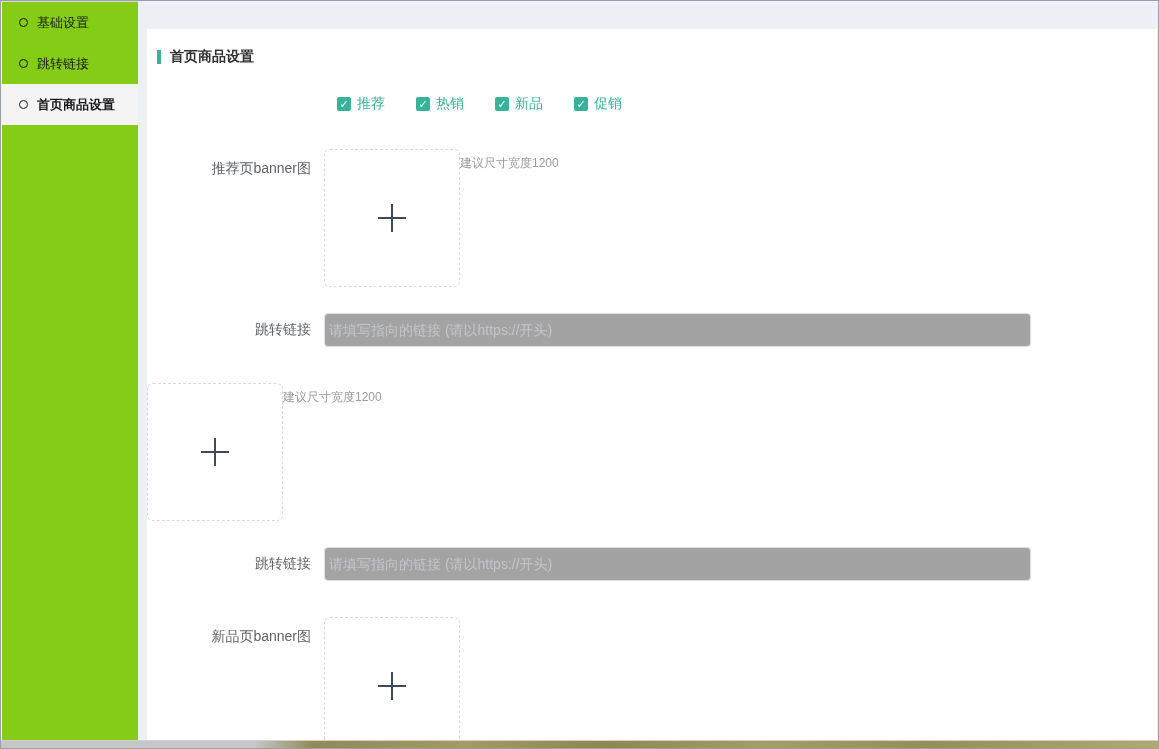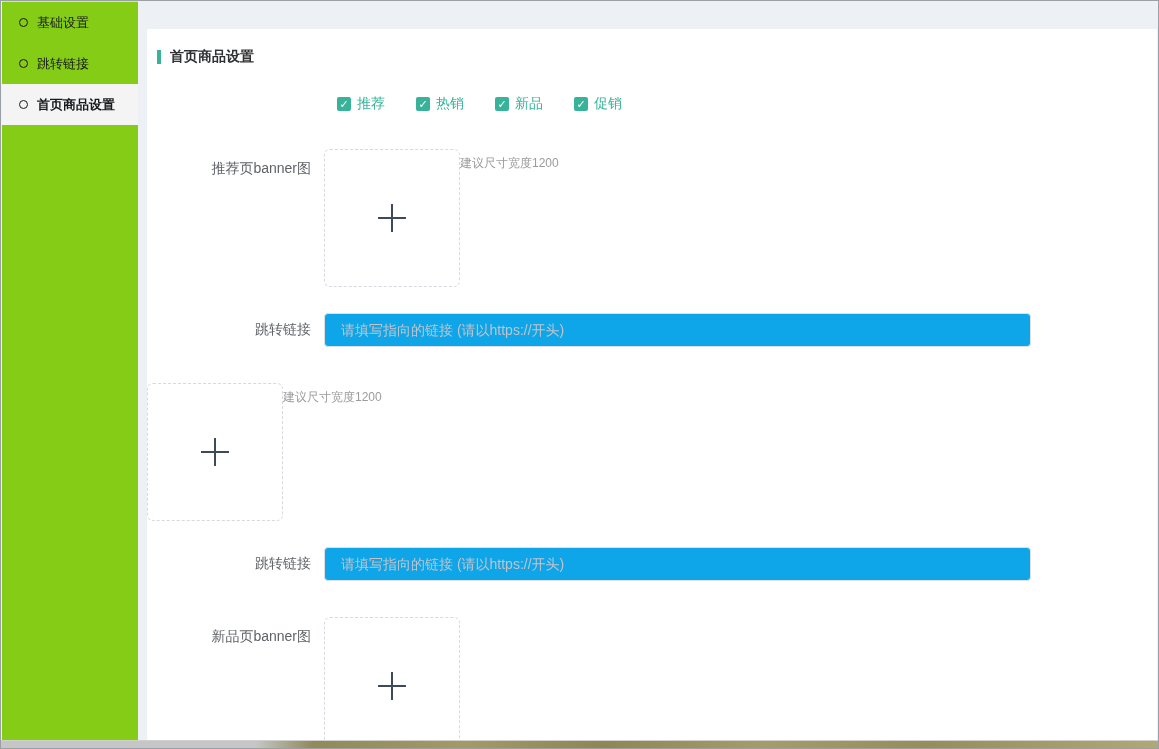--- a/index.html
+++ b/index.html
@@ -77,23 +77,23 @@
   .plus-icon { position: relative; width: 28px; height: 28px; }
   .plus-icon::before, .plus-icon::after {
     content: ""; position: absolute; background: #3e4a59;
   }
   .plus-icon::before { left: 0; top: 13px; width: 28px; height: 2px; }
   .plus-icon::after { left: 13px; top: 0; width: 2px; height: 28px; }
   .upload-hint { font-size: 12px; color: #9b9b9b; margin-top: 6px; }
   .link-input {
     width: 707px; height: 34px;
     border: 1px solid #dcdfe6; border-radius: 4px;
-    padding: 0 16px; font-size: 14px; color: #303133;
+    padding: 0 4px; font-size: 14px; color: #303133;
     font-family: "Liberation Sans", "DejaVu Sans", sans-serif;
-    outline: none; background: #0ea5e9;
+    outline: none; background: #a3a3a3;
   }
   .link-input::placeholder { color: #c0c4cc; }
   
   .bottom-strip {
     position: absolute; left: 0; right: 0; bottom: 0; height: 8px; z-index: 5;
     background: linear-gradient(to right,
       #c6c6c6 0%, #c6c6c6 22%,
       #8f8a58 27%, #a39a64 40%, #8e8752 52%,
       #a59d68 66%, #958e58 80%, #b1a974 100%);
     border-top: 1px solid #d0d0d0;

